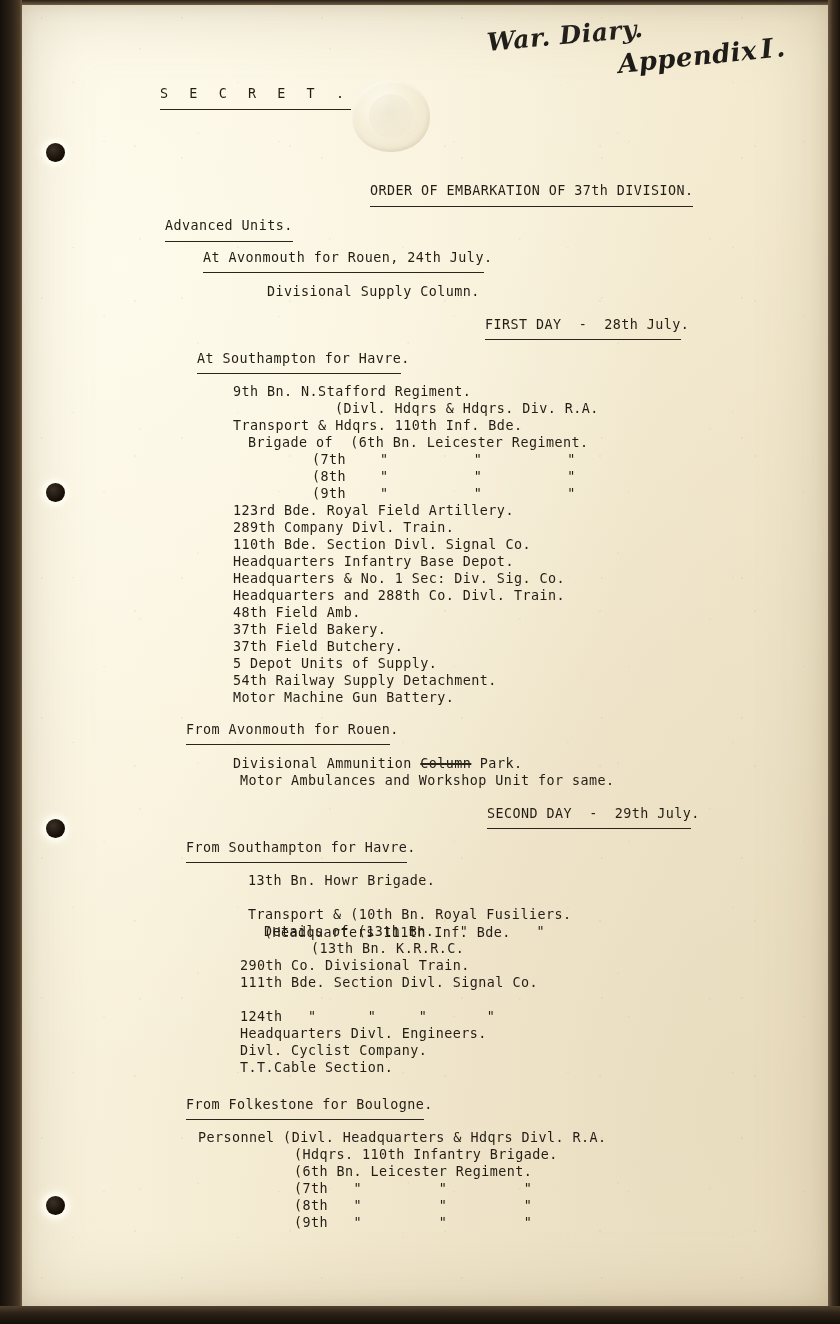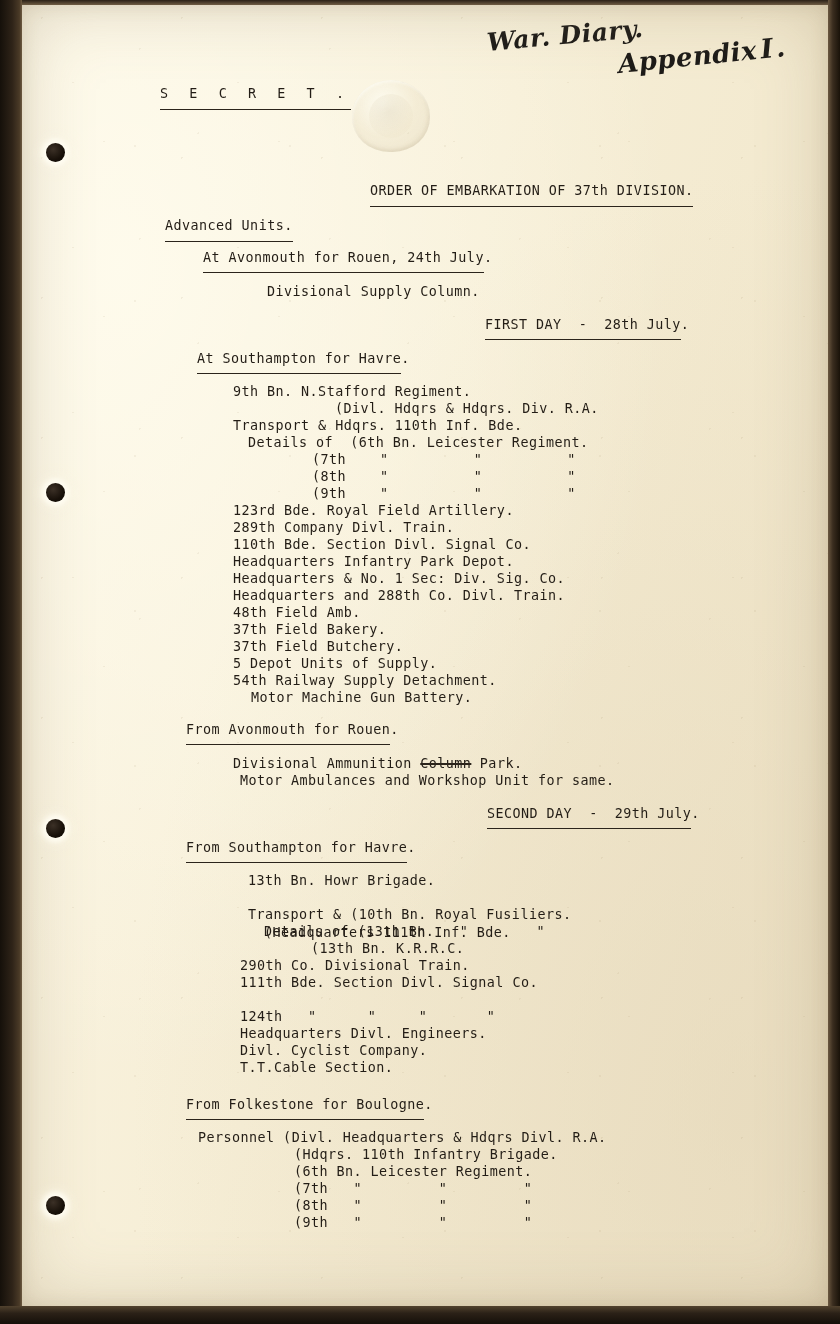--- a/index.html
+++ b/index.html
@@ -108,36 +108,36 @@
     <div class="t" style="left:267px;top:283px;">Divisional Supply Column.</div>
 
     <div class="t" style="left:485px;top:316px;"><span class="ul">FIRST DAY  -  28th July</span><span>.</span></div>
 
     <div class="t" style="left:197px;top:350px;"><span class="ul">At Southampton for Havre</span><span>.</span></div>
 
     
     <div class="t" style="left:233px;top:383px;text-align:center;">9th Bn. N.Stafford Regiment.</div>
     <div class="t" style="left:335px;top:400px;">(Divl. Hdqrs &amp; Hdqrs. Div. R.A.</div>
     <div class="t" style="left:233px;top:417px;">Transport &amp; Hdqrs. 110th Inf. Bde.</div>
-    <div class="t" style="left:248px;top:434px;">Details of  (6th Bn. Leicester Regiment.</div>
+    <div class="t" style="left:248px;top:434px;">Brigade of  (6th Bn. Leicester Regiment.</div>
     <div class="t" style="left:312px;top:451px;">(7th    "          "          "</div>
     <div class="t" style="left:312px;top:468px;">(8th    "          "          "</div>
     <div class="t" style="left:312px;top:485px;">(9th    "          "          "</div>
     <div class="t" style="left:233px;top:502px;">123rd Bde. Royal Field Artillery.</div>
     <div class="t" style="left:233px;top:519px;">289th Company Divl. Train.</div>
     <div class="t" style="left:233px;top:536px;">110th Bde. Section Divl. Signal Co.</div>
-    <div class="t" style="left:233px;top:553px;">Headquarters Infantry Park Depot.</div>
+    <div class="t" style="left:233px;top:553px;">Headquarters Infantry Base Depot.</div>
     <div class="t" style="left:233px;top:570px;">Headquarters &amp; No. 1 Sec: Div. Sig. Co.</div>
     <div class="t" style="left:233px;top:587px;">Headquarters and 288th Co. Divl. Train.</div>
     <div class="t" style="left:233px;top:604px;">48th Field Amb.</div>
     <div class="t" style="left:233px;top:621px;">37th Field Bakery.</div>
     <div class="t" style="left:233px;top:638px;">37th Field Butchery.</div>
     <div class="t" style="left:233px;top:655px;">5 Depot Units of Supply.</div>
     <div class="t" style="left:233px;top:672px;">54th Railway Supply Detachment.</div>
-    <div class="t" style="left:251px;top:689px;">Motor Machine Gun Battery.</div>
+    <div class="t" style="left:233px;top:689px;">Motor Machine Gun Battery.</div>
 
     <div class="t" style="left:186px;top:721px;"><span class="ul">From Avonmouth for Rouen</span><span>.</span></div>
 
     <div class="t" style="left:240px;top:772px;">Motor Ambulances and Workshop Unit for same.</div>
 
     <div class="t" style="left:233px;top:755px;"><span>Divisional Ammunition </span><span class="strike">Column</span><span> Park.</span></div>
 
     <div class="t" style="left:487px;top:805px;"><span class="ul">SECOND DAY  -  29th July</span><span>.</span></div>
 
     <div class="t" style="left:186px;top:839px;"><span class="ul">From Southampton for Havre</span><span>.</span></div>

